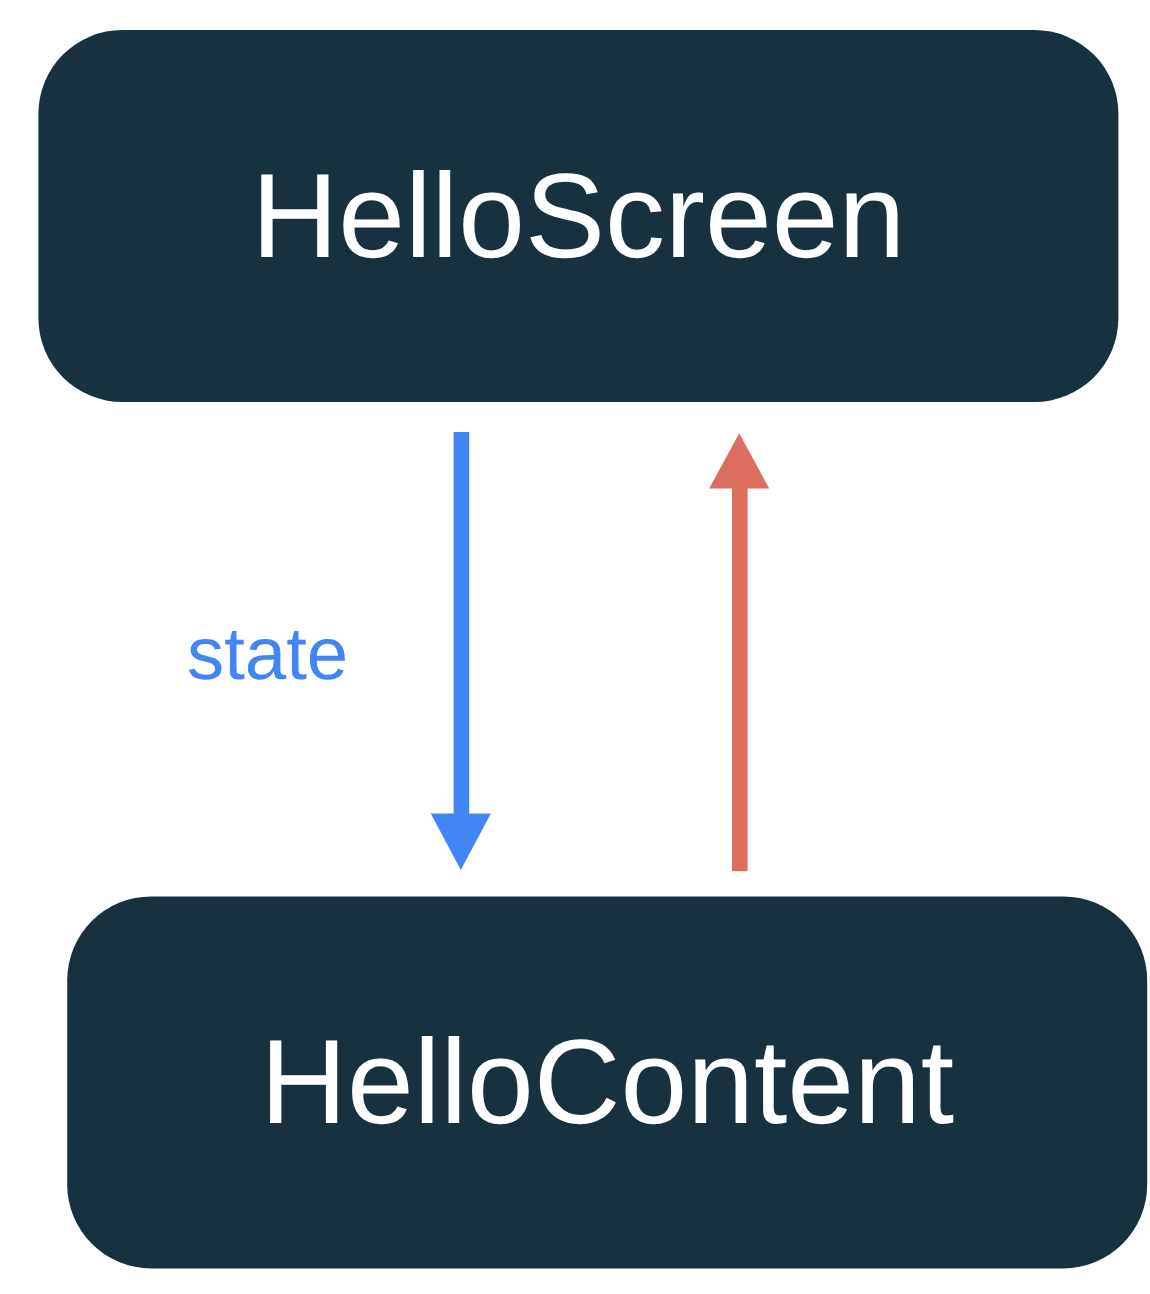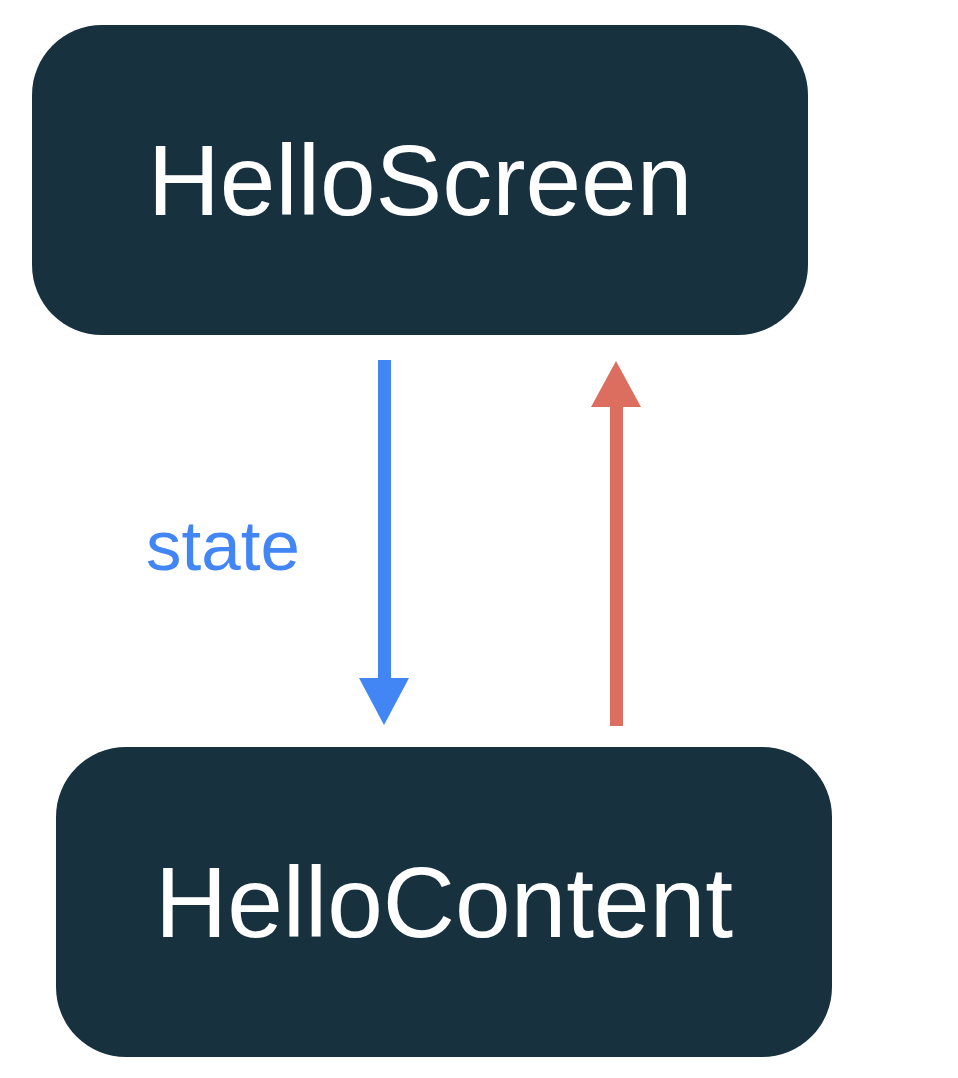--- a/index.html
+++ b/index.html
@@ -17,21 +17,21 @@
   .canvas {
     position: relative;
     width: 958px;
     height: 1078px;
     background: var(--background);
     overflow: hidden;
   }
   .node {
     position: absolute;
     left: 32px;
-    width: 776px;
+    width: 900px;
     height: 310px;
     background: var(--node-fill);
     border-radius: 70px;
     display: flex;
     align-items: center;
     justify-content: center;
   }
   .node-top { top: 25px; }
   .node-bottom { top: 747px; margin-left: 24px; }
   .node-label {
@@ -71,21 +71,21 @@
   }
   .head-up {
     left: 591px;
     top: 361px;
     border-bottom: 46px solid var(--event);
   }
   .edge-label {
     position: absolute;
     top: 545px;
     transform: translate(-50%, -50%);
-    font-size: 71px;
+    font-size: 62px;
     font-weight: 400;
     white-space: nowrap;
   }
   .edge-label-state {
     left: 223px;
     color: var(--state);
   }
   .edge-label-event {
     left: 780px;
     color: var(--event);

